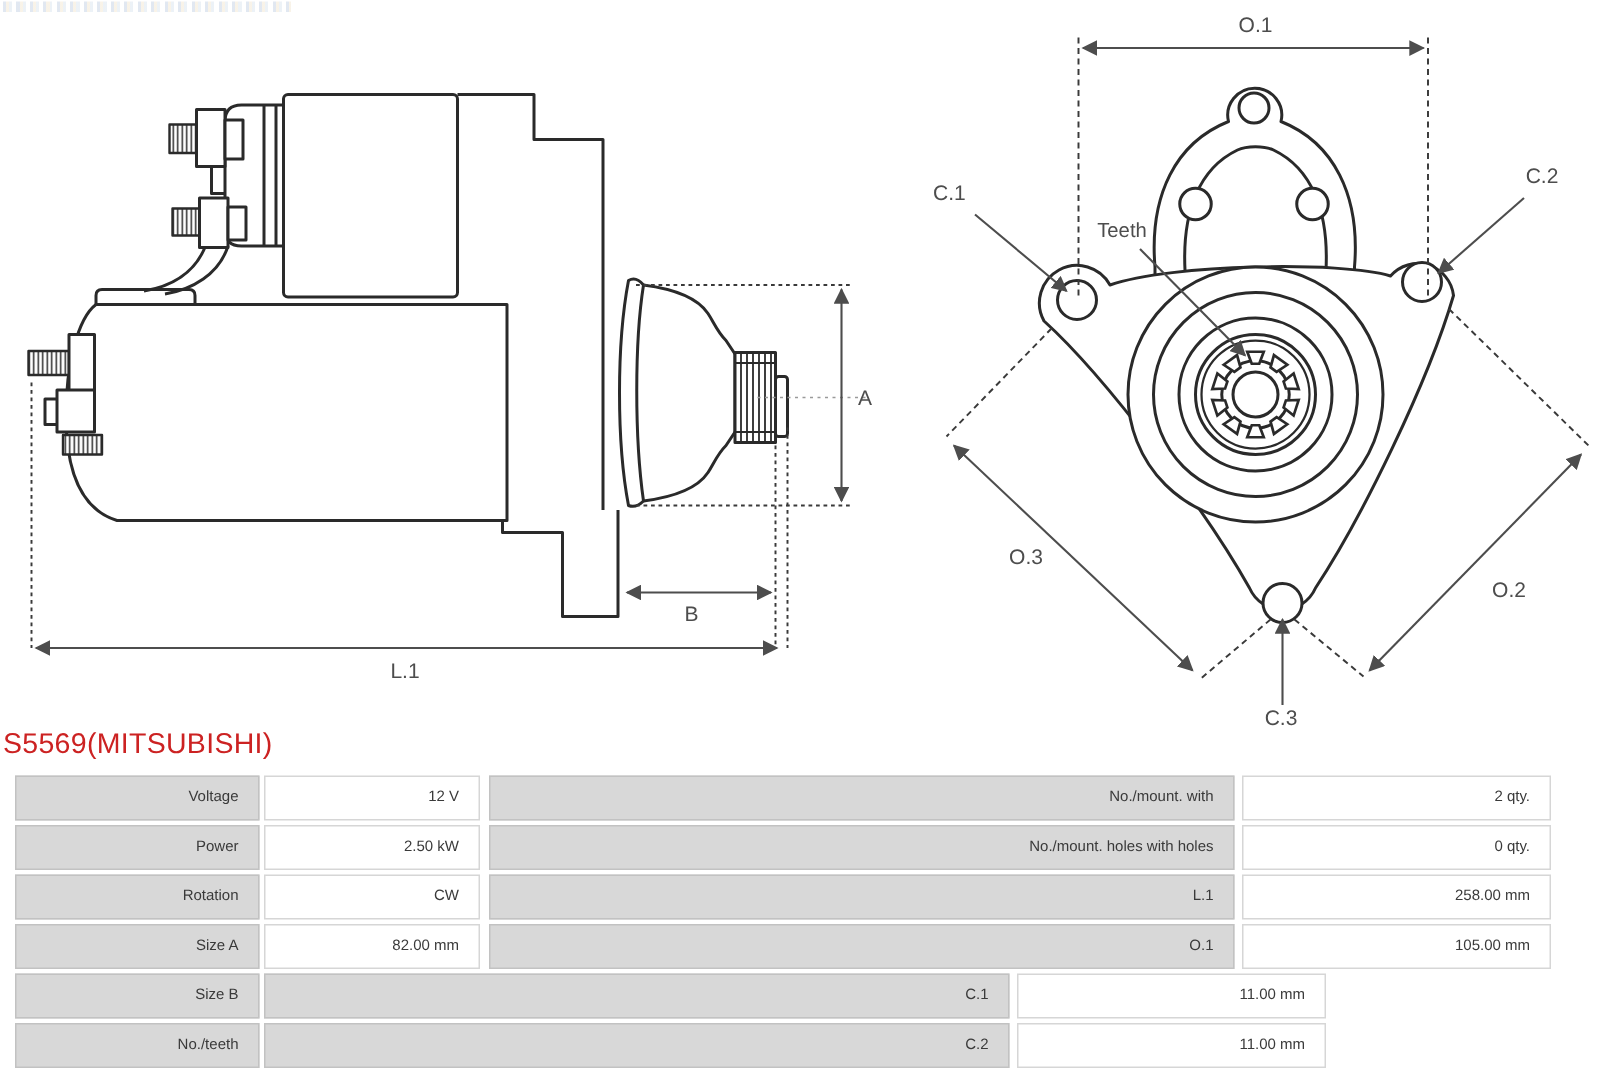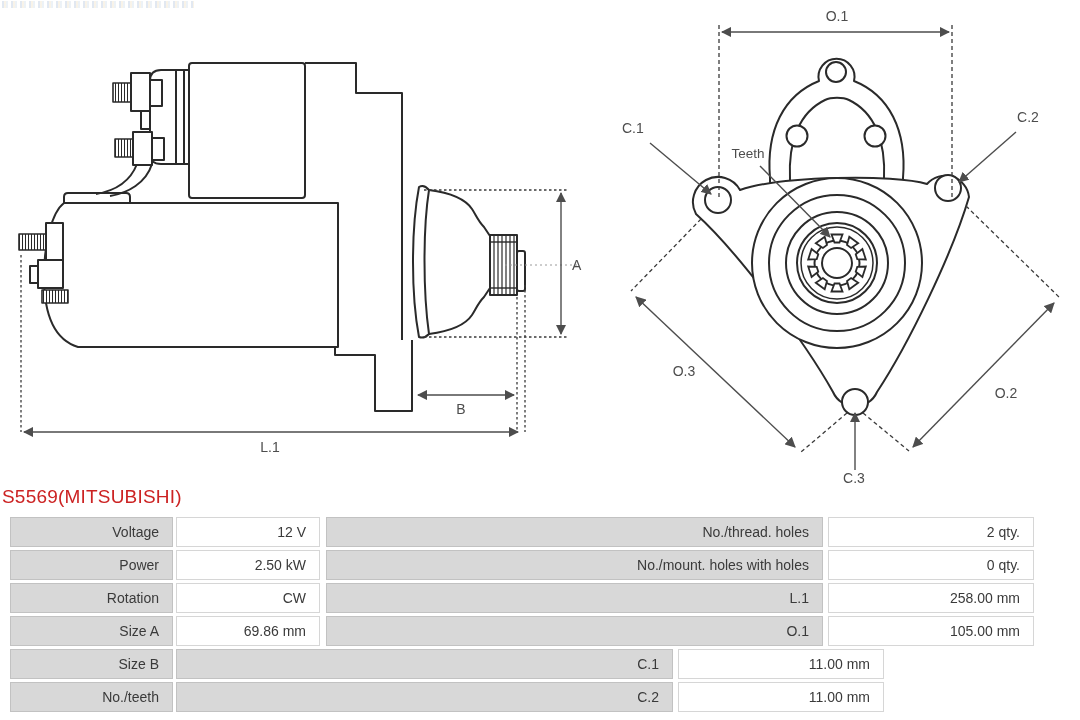--- a/index.html
+++ b/index.html
@@ -18,21 +18,21 @@
   #front-svg{left:600px;top:0;}
   
   #title{
     position:absolute;left:2px;top:486px;font-size:19px;letter-spacing:.2px;
     color:#cc2222;font-weight:400;
   }
   
   #spec{position:absolute;left:10px;top:517px;width:1060px;}
   .trow{display:flex;margin-bottom:3px;}
   .cell{
-    box-sizing:border-box;height:30px;line-height:28px;font-size:14px;
+    box-sizing:border-box;height:30px;line-height:28px;font-size:10px;
     text-align:right;padding-right:13px;white-space:nowrap;overflow:hidden;
   }
   .lab{background:#d8d8d8;border:1px solid #c2c2c2;color:#3a3a3a;}
   .val{background:#ffffff;border:1px solid #d6d6d6;color:#3a3a3a;}
   .c1{width:163px;margin-right:3px;}
   .c2{width:144px;margin-right:6px;}
   .c3{width:497px;margin-right:5px;}
   .c4{width:206px;}
   
   svg text{fill:#4d4d4d;font-family:"Liberation Sans","DejaVu Sans",sans-serif;}
@@ -210,38 +210,38 @@
     <text x="406" y="398" font-size="14" text-anchor="middle">O.2</text>
     <text x="254" y="483" font-size="14" text-anchor="middle">C.3</text>
   </svg>
 
   <div id="title">S5569(MITSUBISHI)</div>
 
   <div id="spec">
     <div class="trow">
       <div class="cell lab c1">Voltage</div>
       <div class="cell val c2">12 V</div>
-      <div class="cell lab c3">No./thread. holes</div>
+      <div class="cell lab c3">No./mount. with</div>
       <div class="cell val c4">2 qty.</div>
     </div>
     <div class="trow">
       <div class="cell lab c1">Power</div>
       <div class="cell val c2">2.50 kW</div>
       <div class="cell lab c3">No./mount. holes with holes</div>
       <div class="cell val c4">0 qty.</div>
     </div>
     <div class="trow">
       <div class="cell lab c1">Rotation</div>
       <div class="cell val c2">CW</div>
       <div class="cell lab c3">L.1</div>
       <div class="cell val c4">258.00 mm</div>
     </div>
     <div class="trow">
       <div class="cell lab c1">Size A</div>
-      <div class="cell val c2">69.86 mm</div>
+      <div class="cell val c2">82.00 mm</div>
       <div class="cell lab c3">O.1</div>
       <div class="cell val c4">105.00 mm</div>
     </div>
     <div class="trow">
       <div class="cell lab c1">Size B</div>
       <div class="cell lab c3">C.1</div>
       <div class="cell val c4">11.00 mm</div>
     </div>
     <div class="trow">
       <div class="cell lab c1">No./teeth</div>

